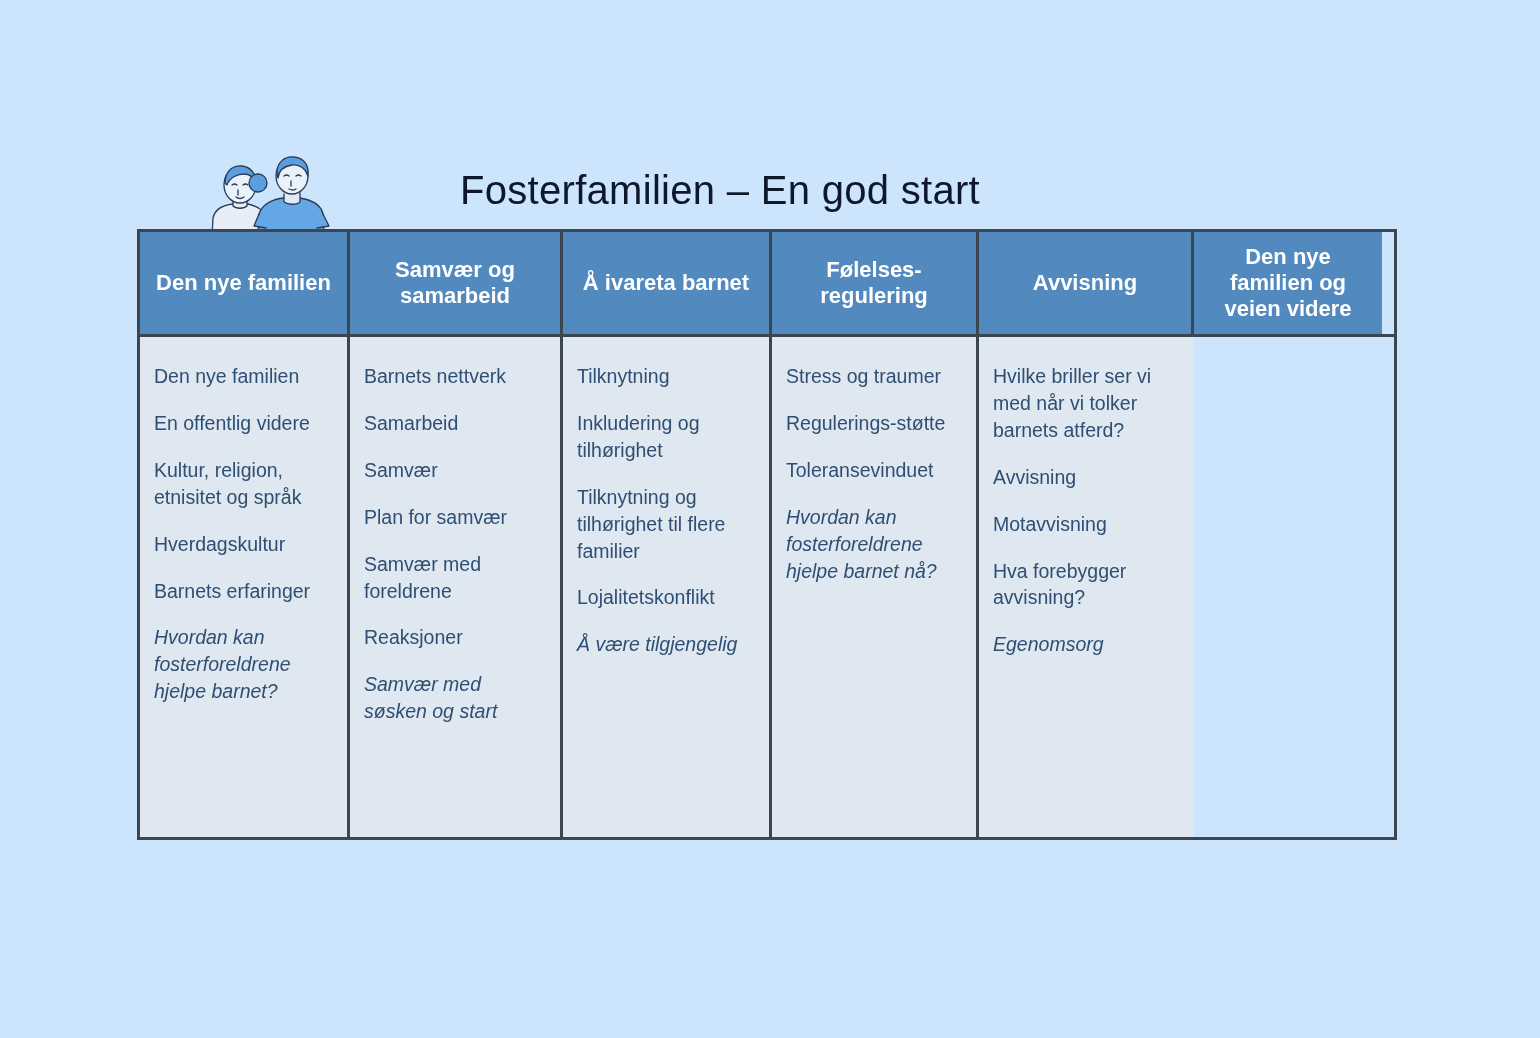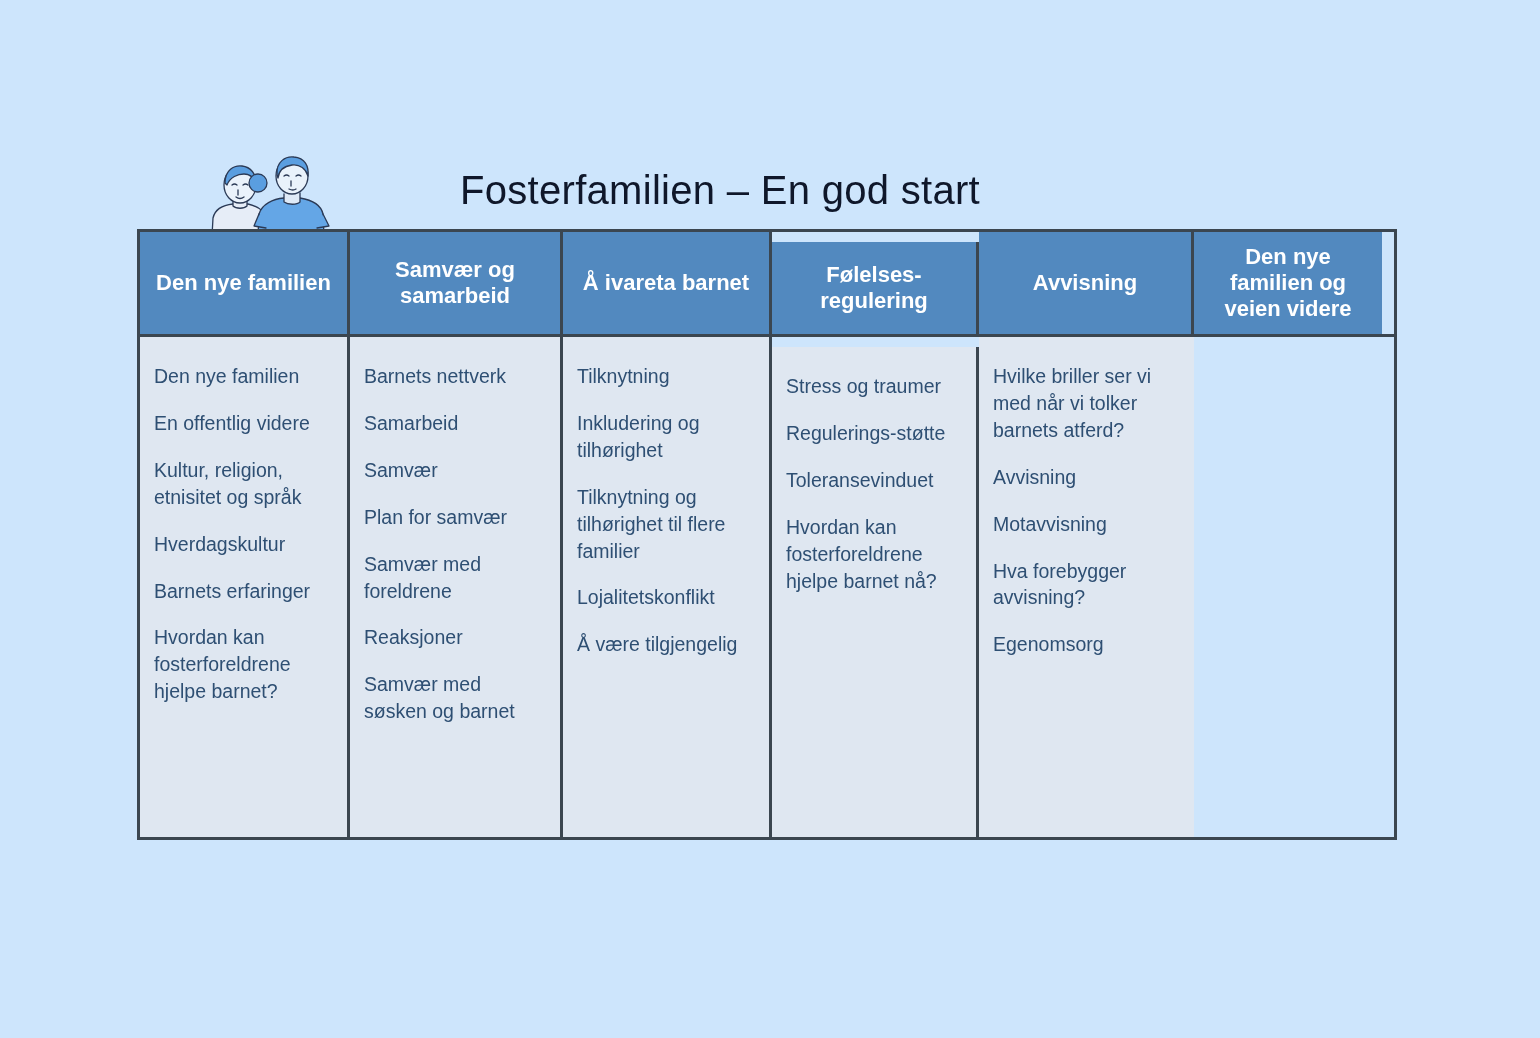--- a/index.html
+++ b/index.html
@@ -91,27 +91,27 @@
     line-height: 1.38;
     box-sizing: border-box;
     padding: 26px 13px 18px 14px;
     border-right: 3px solid #3b4650;
   }
   .col-body:last-child { border-right: none; }
 
   .topic {
     margin: 0 0 20px 0;
   }
-  .topic:last-child { margin-bottom: 0; }
+  .topic:last-child { margin-bottom: 0; font-style: italic; }
 
   
   .w1 { width: 210px; }
   .w2 { width: 213px; }
   .w3 { width: 209px; }
-  .w4 { width: 207px; margin-top: 10px; }
+  .w4 { width: 207px; }
   .w5 { width: 215px; }
   .w6 { width: 188px; }
 </style>
 </head>
 <body>
 
 <div id="slide">
 
   <div id="illustration">
     <svg width="136" height="84" viewBox="0 0 136 84" xmlns="http://www.w3.org/2000/svg">
@@ -179,21 +179,21 @@
         <p class="topic">Hvordan kan fosterforeldrene hjelpe barnet?</p>
       </div>
 
       <div class="col-body w2">
         <p class="topic">Barnets nettverk</p>
         <p class="topic">Samarbeid</p>
         <p class="topic">Samvær</p>
         <p class="topic">Plan for samvær</p>
         <p class="topic">Samvær med foreldrene</p>
         <p class="topic">Reaksjoner</p>
-        <p class="topic">Samvær med søsken og barnet</p>
+        <p class="topic">Samvær med søsken og start</p>
       </div>
 
       <div class="col-body w3">
         <p class="topic">Tilknytning</p>
         <p class="topic">Inkludering og tilhørighet</p>
         <p class="topic">Tilknytning og tilhørighet til flere familier</p>
         <p class="topic">Lojalitetskonflikt</p>
         <p class="topic">Å være tilgjengelig</p>
       </div>
 

